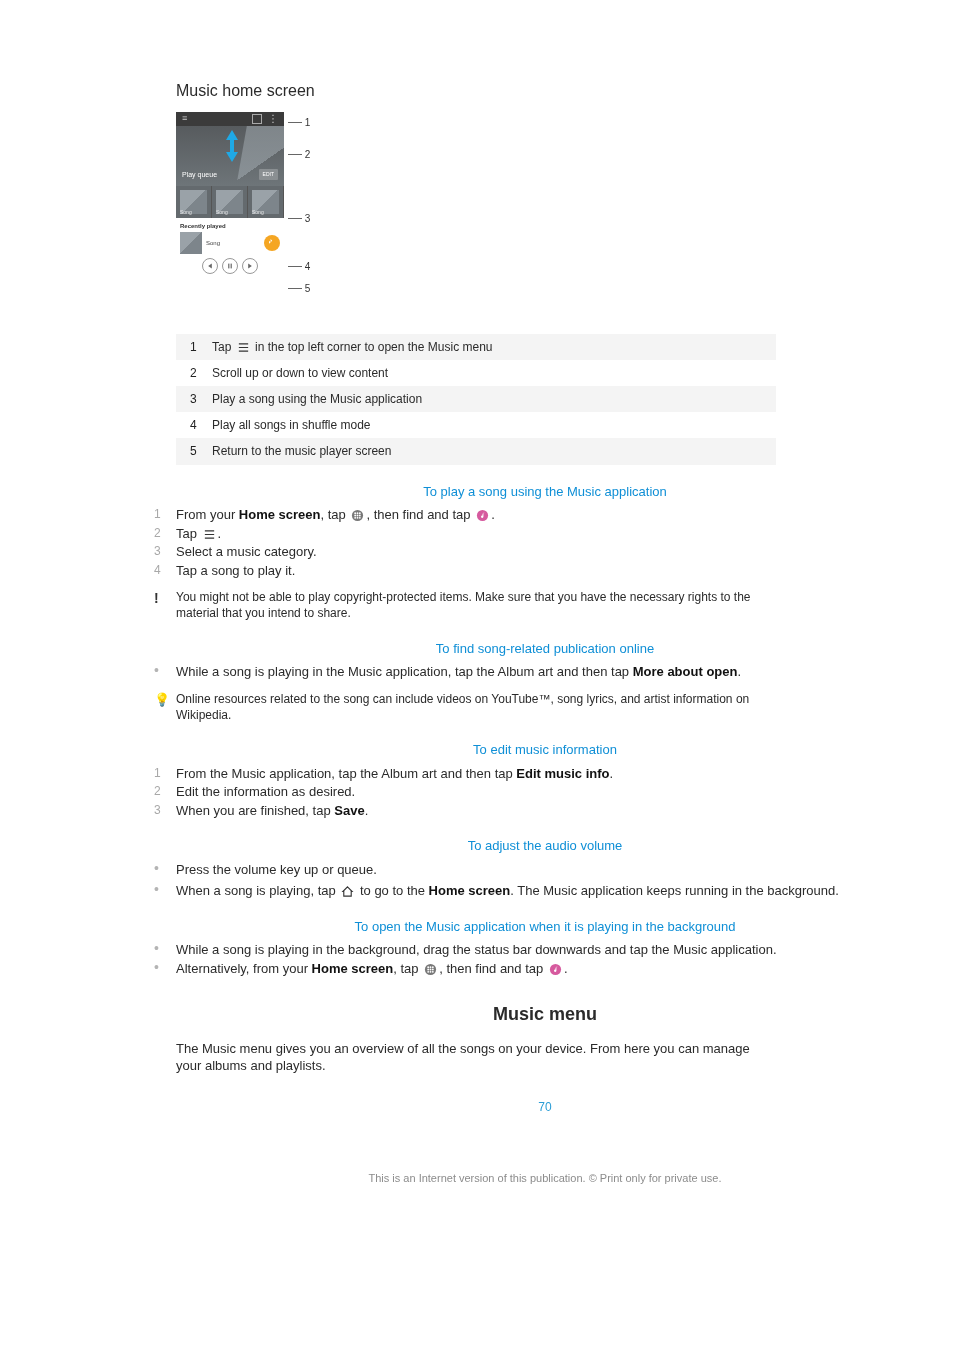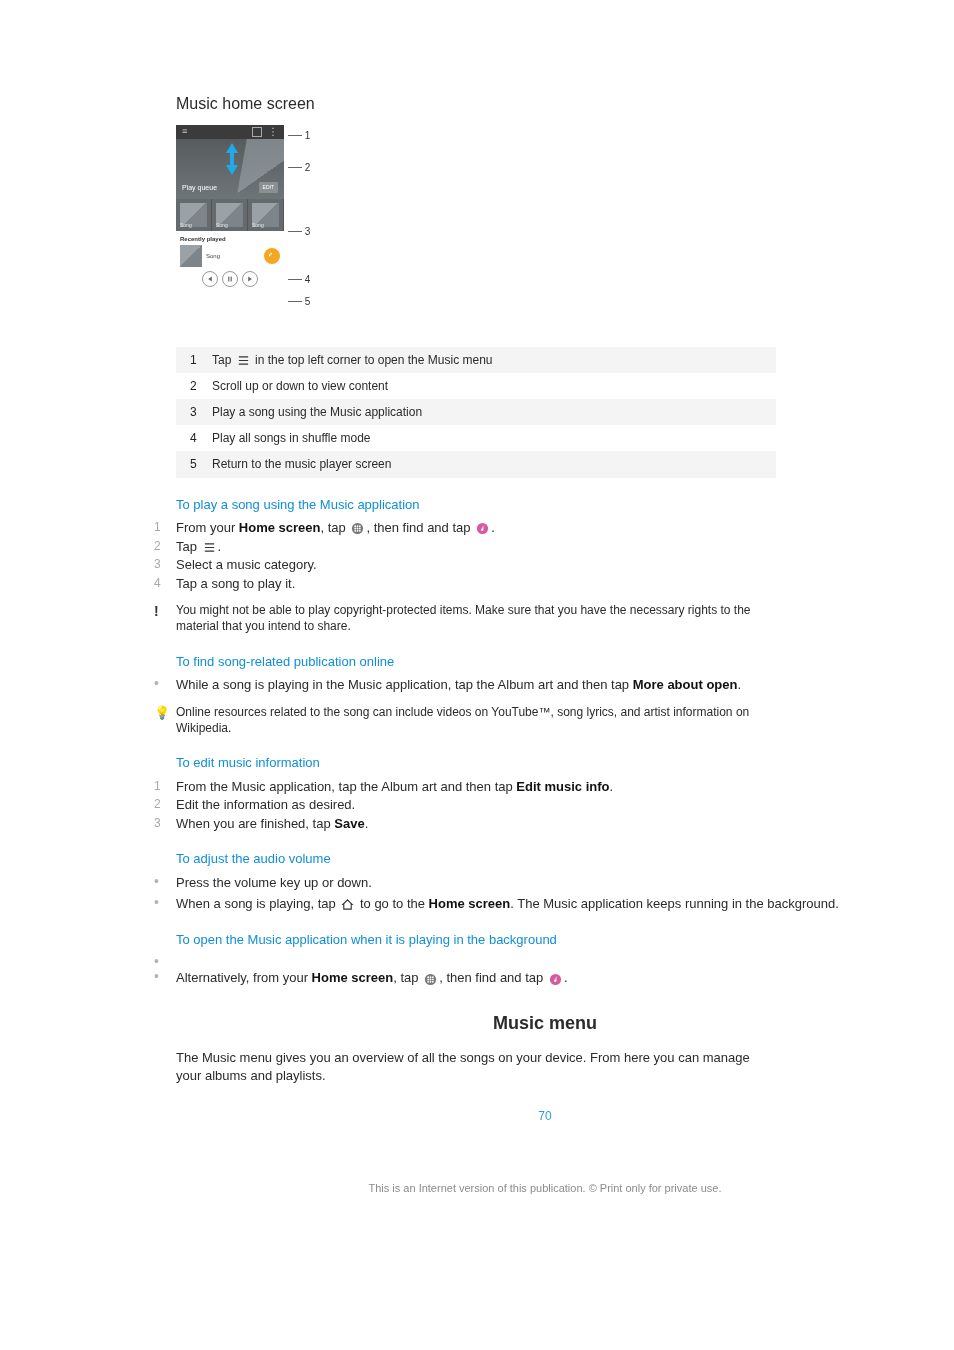--- a/index.html
+++ b/index.html
@@ -1,20 +1,20 @@
 <!DOCTYPE html>
 <html><head>
   <meta charset="utf-8">
   <style>
     body { margin:0; font-family:Arial,Helvetica,sans-serif; color:#2b2b2b;
            width:954px; background:#fff; font-size:13px; line-height:1.35;}
     .page { padding:80px 40px 40px 176px; box-sizing:border-box; width:954px;}
-    .h1 { font-size:16px; letter-spacing:0px; margin:13px 0 10px 0;}
+    .h1 { font-size:16px; letter-spacing:0px; margin:0 0 10px 0;}
     .h2 { font-size:18px; font-weight:bold; margin:24px 0 8px 0;text-align:center;}
-    .subhead { color:#0f8fd6; font-size:13px; margin:18px 0 6px 0;}
+    .subhead { color:#0f8fd6; font-size:13px; margin:18px 0 6px 0;text-align:center;}
     .legend { margin:16px 0 14px 0; width:600px;}
     .lrow { display:flex; align-items:flex-start; padding:5px 14px;}
     .lrow.alt { background:#f4f4f4;}
     .lnum { width:22px; flex:none; color:#222; font-size:12px;}
     .ltxt { font-size:12px; display:inline;}
     .steps { margin:4px 0;}
     .step { display:flex; margin:1px 0;}
     .step .n { width:22px; margin-left:-22px; flex:none; color:#a8a8a8; font-size:12px; text-align:left;}
     .step .t { font-size:13px;}
     .bullet .n { color:#b4b4b4; font-size:14px; line-height:1;}
@@ -227,39 +227,40 @@
       <div class="step">
         <div class="n">3</div>
         <div class="t">When you are finished, tap <b>Save</b>.</div>
       </div>
     </div>
 
   <div class="subhead">To adjust the audio volume</div>
   <div class="steps indent" id="sec4b">
       <div class="step bullet">
         <div class="n">•</div>
-        <div class="t">Press the volume key up or down.</div>
+        <div class="t">Press the volume key up or queue.</div>
       </div>
     </div>
 
   <div class="steps indent" id="sec5b">
       <div class="step bullet">
         <div class="n">•</div>
         <div class="t">When a song is playing, tap <span class="inline-ico">
             <svg viewBox="0 0 14 14">
               <path d="M7 2l5 5h-1v5H3V7H2z" fill="none" stroke="#333" stroke-width="1.2"></path>
             </svg>
           </span> to go to the <b>Home screen</b>. The Music application keeps running in the background.</div>
       </div>
     </div>
 
   <div class="subhead">To open the Music application when it is playing in the background</div>
   <div class="steps indent" id="sec6b">
       <div class="step bullet">
         <div class="n">•</div>
+        <div class="t">While a song is playing in the background, drag the status bar downwards and tap the Music application.</div>
       </div>
       <div class="step bullet">
         <div class="n">•</div>
         <div class="t">Alternatively, from your <b>Home screen</b>, tap <span class="inline-ico">
             <svg viewBox="0 0 14 14">
               <circle cx="7" cy="7" r="6" fill="#777"></circle>
               <circle cx="4.5" cy="4.5" r="1" fill="#fff"></circle>
               <circle cx="7" cy="4.5" r="1" fill="#fff"></circle>
               <circle cx="9.5" cy="4.5" r="1" fill="#fff"></circle>
               <circle cx="4.5" cy="7" r="1" fill="#fff"></circle>

